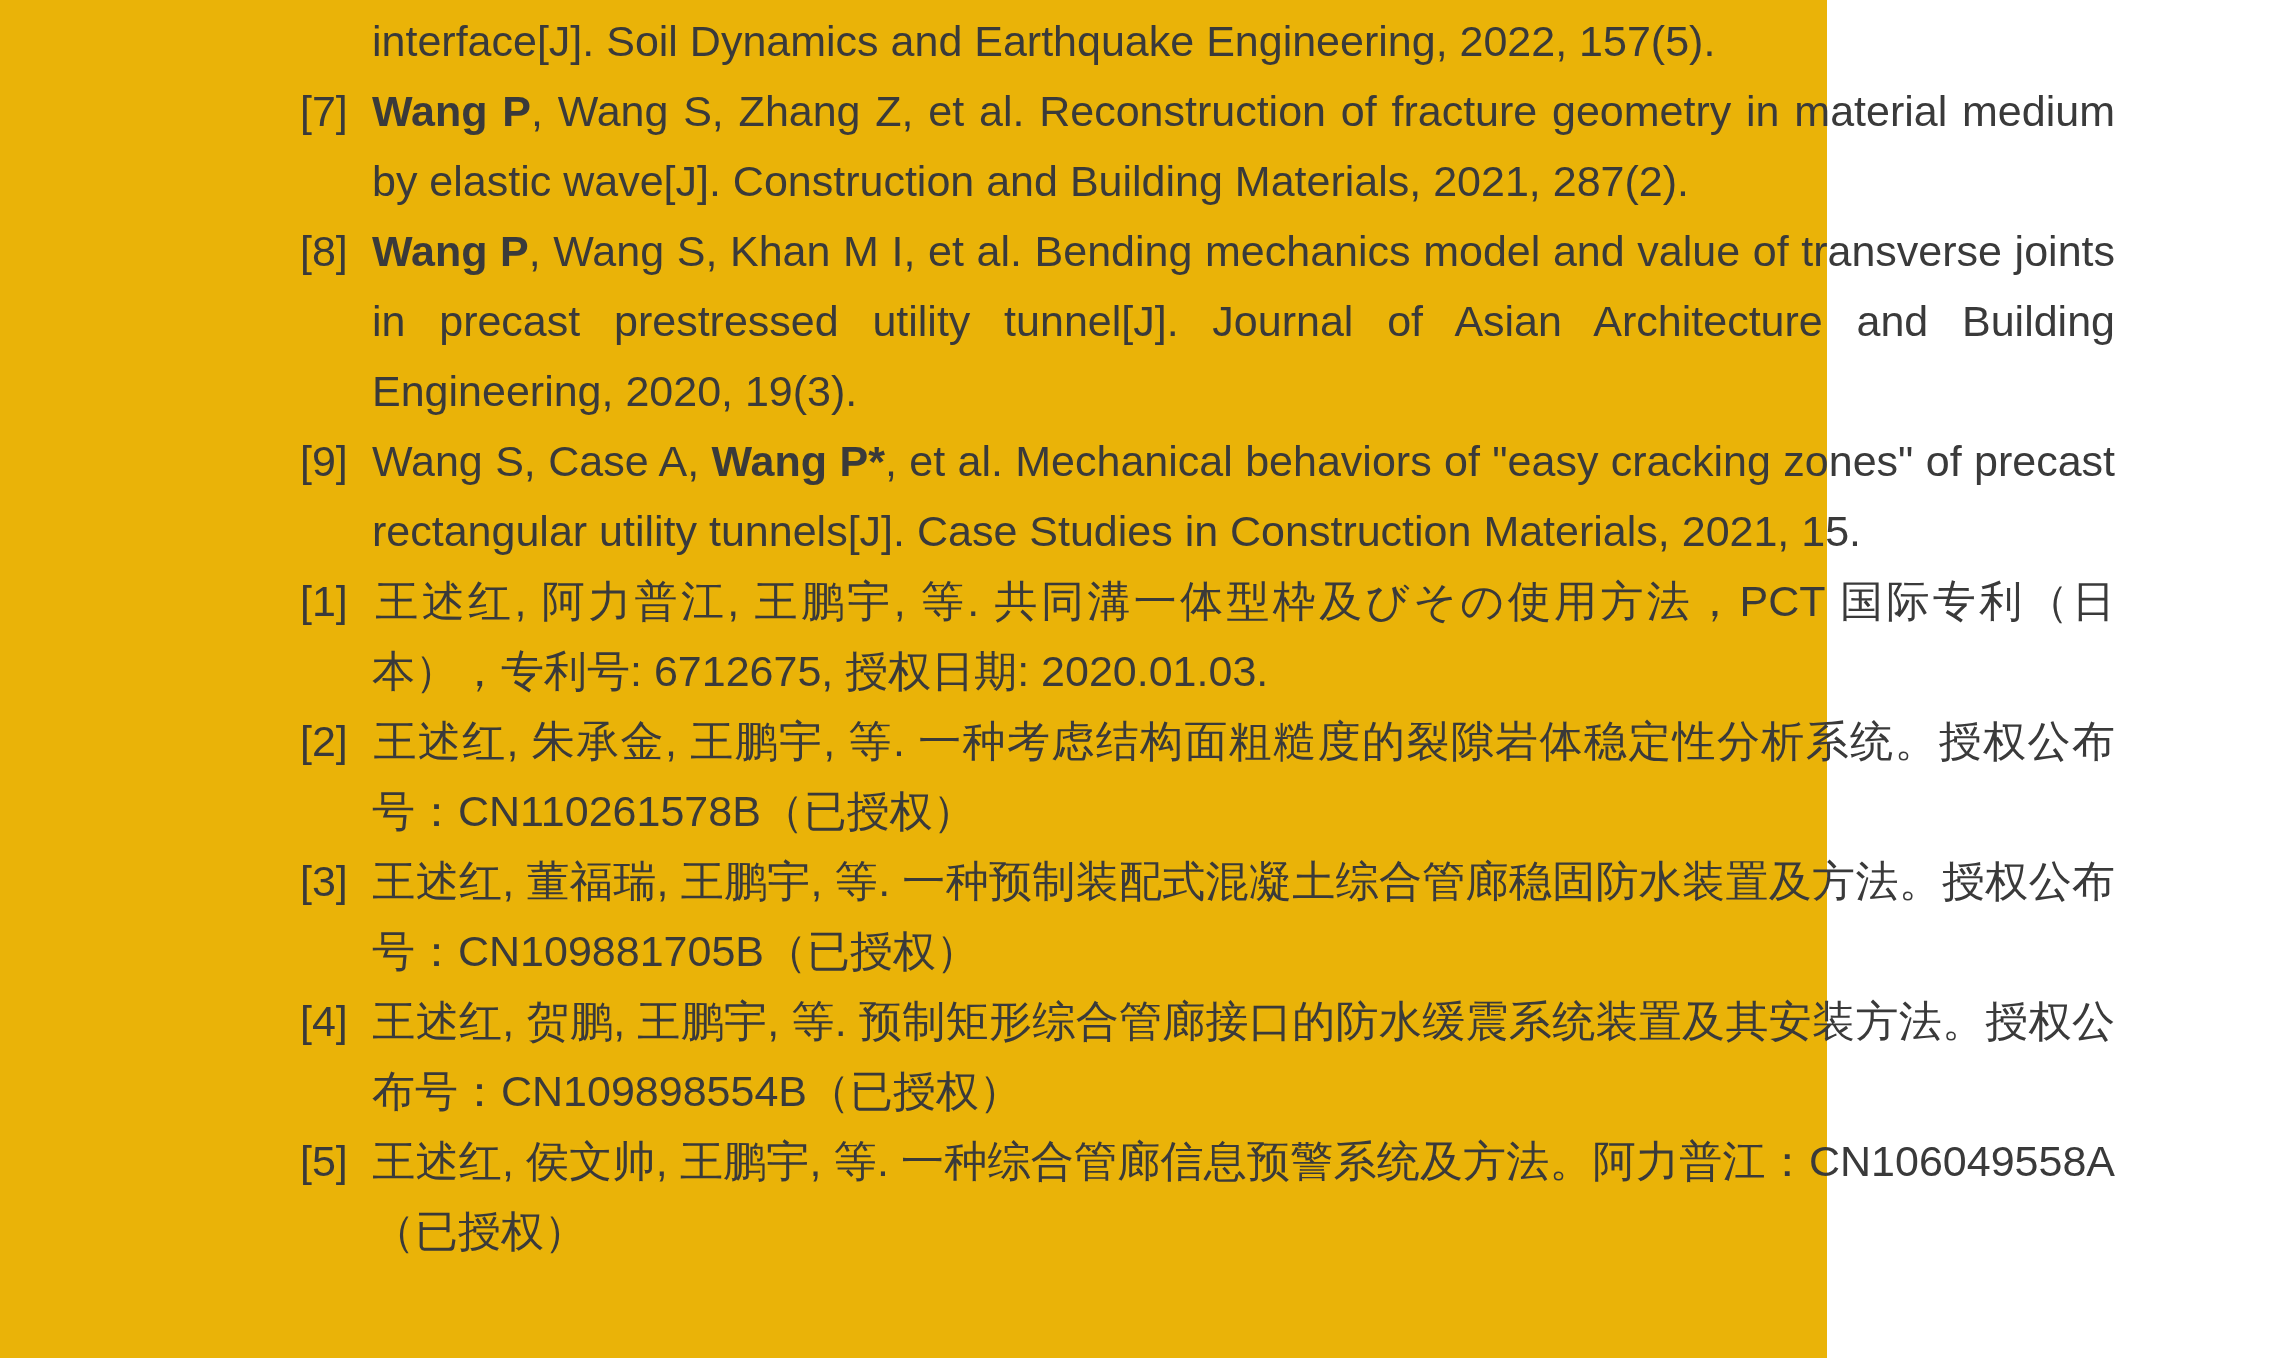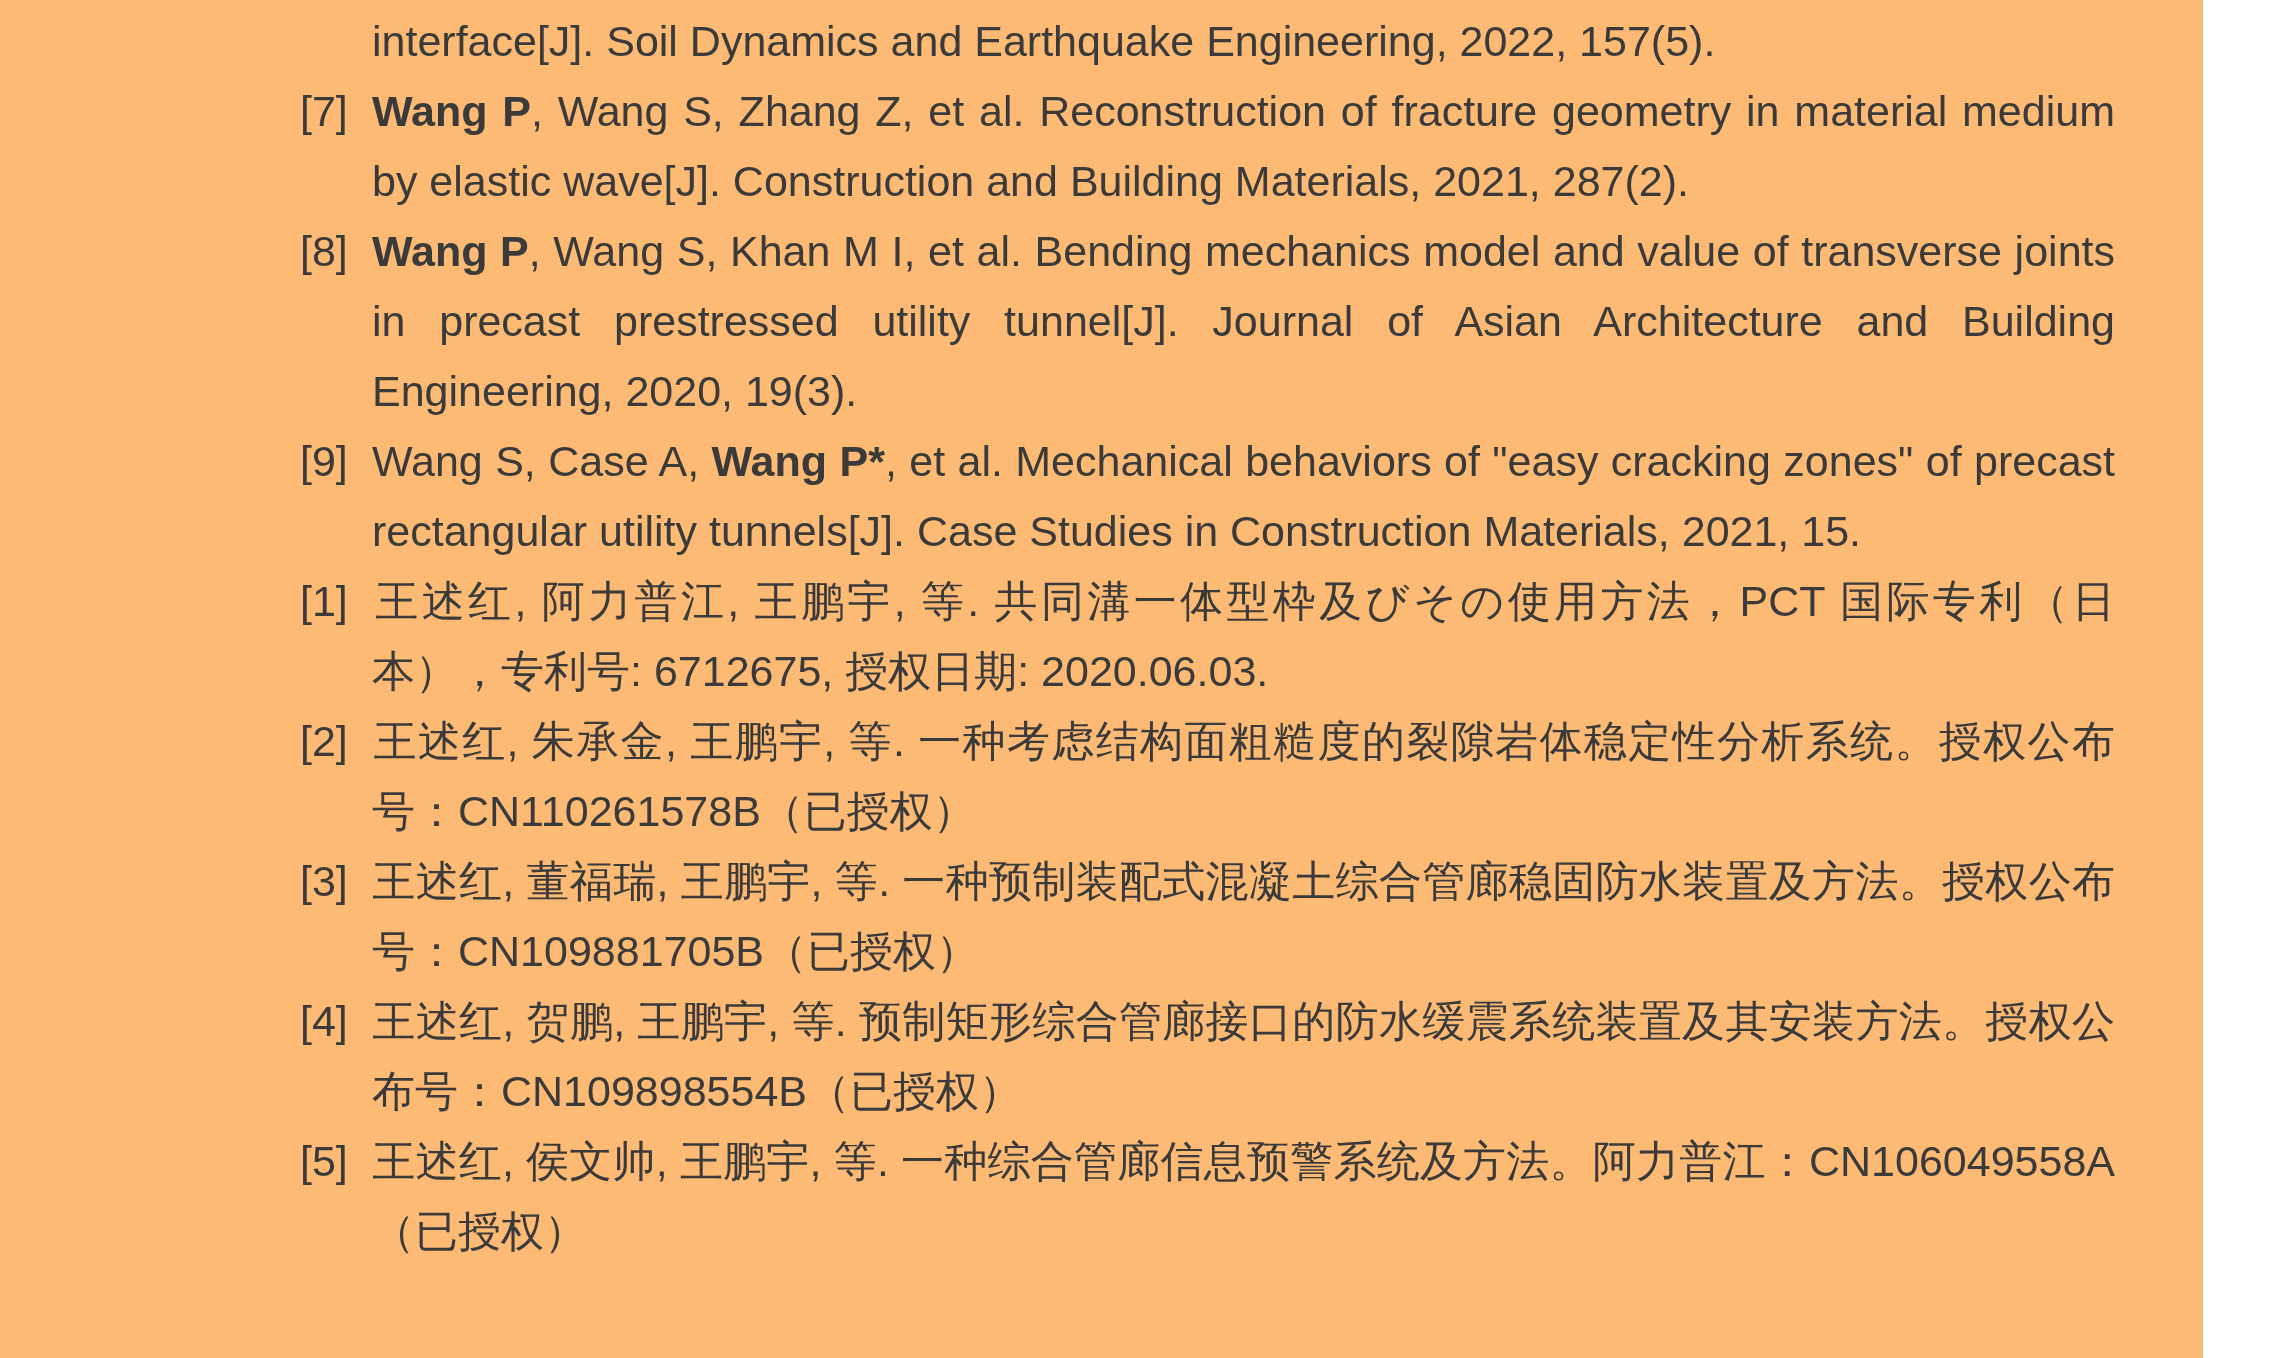--- a/index.html
+++ b/index.html
@@ -4,23 +4,23 @@
 <style>
   * { margin: 0; padding: 0; box-sizing: border-box; }
   html, body {
     width: 2283px;
     height: 1358px;
     background: #ffffff;
     overflow: hidden;
     font-family: "Liberation Sans", "DejaVu Sans", sans-serif;
   }
   .page {
-    width: 2203px;
+    width: 1827px;
     height: 1358px;
-    background: #fdba74;
+    background: #eab308;
     color: #3a3a3a;
     padding: 6px 170px 0 300px;
   }
   .ref-list { width: 1815px; }
   .ref-item {
     font-size: 43px;
     line-height: 70px;
     text-align: justify;
     padding-left: 72px;
     text-indent: -72px;
@@ -52,20 +52,20 @@
 
   <div class="ref-list" id="journal-reference-list">
       <div class="ref-item"><span class="marker"></span><span>interface[J]. Soil Dynamics and Earthquake Engineering, 2022, 157(5).</span></div>
       <div class="ref-item"><span class="marker">[7]</span><span class="bold">Wang P</span><span>, Wang S, Zhang Z, et al. Reconstruction of fracture geometry in material medium by elastic wave[J]. Construction and Building Materials, 2021, 287(2).</span></div>
       <div class="ref-item"><span class="marker">[8]</span><span class="bold">Wang P</span><span>, Wang S, Khan M I, et al. Bending mechanics model and value of transverse joints in precast prestressed utility tunnel[J]. Journal of Asian Architecture and Building Engineering, 2020, 19(3).</span></div>
       <div class="ref-item"><span class="marker">[9]</span><span>Wang S, Case A, </span><span class="bold">Wang P*</span><span>, et al. Mechanical behaviors of "easy cracking zones" of precast rectangular utility tunnels[J]. Case Studies in Construction Materials, 2021, 15.</span></div>
     </div>
 
 
   <div class="ref-list" id="patent-reference-list">
-      <div class="ref-item"><span class="marker">[1]</span><span>王述红, 阿力普江, 王鹏宇, 等. 共同溝一体型枠及びその使用方法，PCT 国际专利（日本），专利号: 6712675, 授权日期: 2020.06.03.</span></div>
+      <div class="ref-item"><span class="marker">[1]</span><span>王述红, 阿力普江, 王鹏宇, 等. 共同溝一体型枠及びその使用方法，PCT 国际专利（日本），专利号: 6712675, 授权日期: 2020.01.03.</span></div>
       <div class="ref-item"><span class="marker">[2]</span><span>王述红, 朱承金, 王鹏宇, 等. 一种考虑结构面粗糙度的裂隙岩体稳定性分析系统。授权公布号：CN110261578B（已授权）</span></div>
       <div class="ref-item"><span class="marker">[3]</span><span>王述红, 董福瑞, 王鹏宇, 等. 一种预制装配式混凝土综合管廊稳固防水装置及方法。授权公布号：CN109881705B（已授权）</span></div>
       <div class="ref-item"><span class="marker">[4]</span><span>王述红, 贺鹏, 王鹏宇, 等. 预制矩形综合管廊接口的防水缓震系统装置及其安装方法。授权公布号：CN109898554B（已授权）</span></div>
       <div class="ref-item"><span class="marker">[5]</span><span>王述红, 侯文帅, 王鹏宇, 等. 一种综合管廊信息预警系统及方法。阿力普江：CN106049558A（已授权）</span></div>
     </div>
 
 </div>
 
 </body></html>

